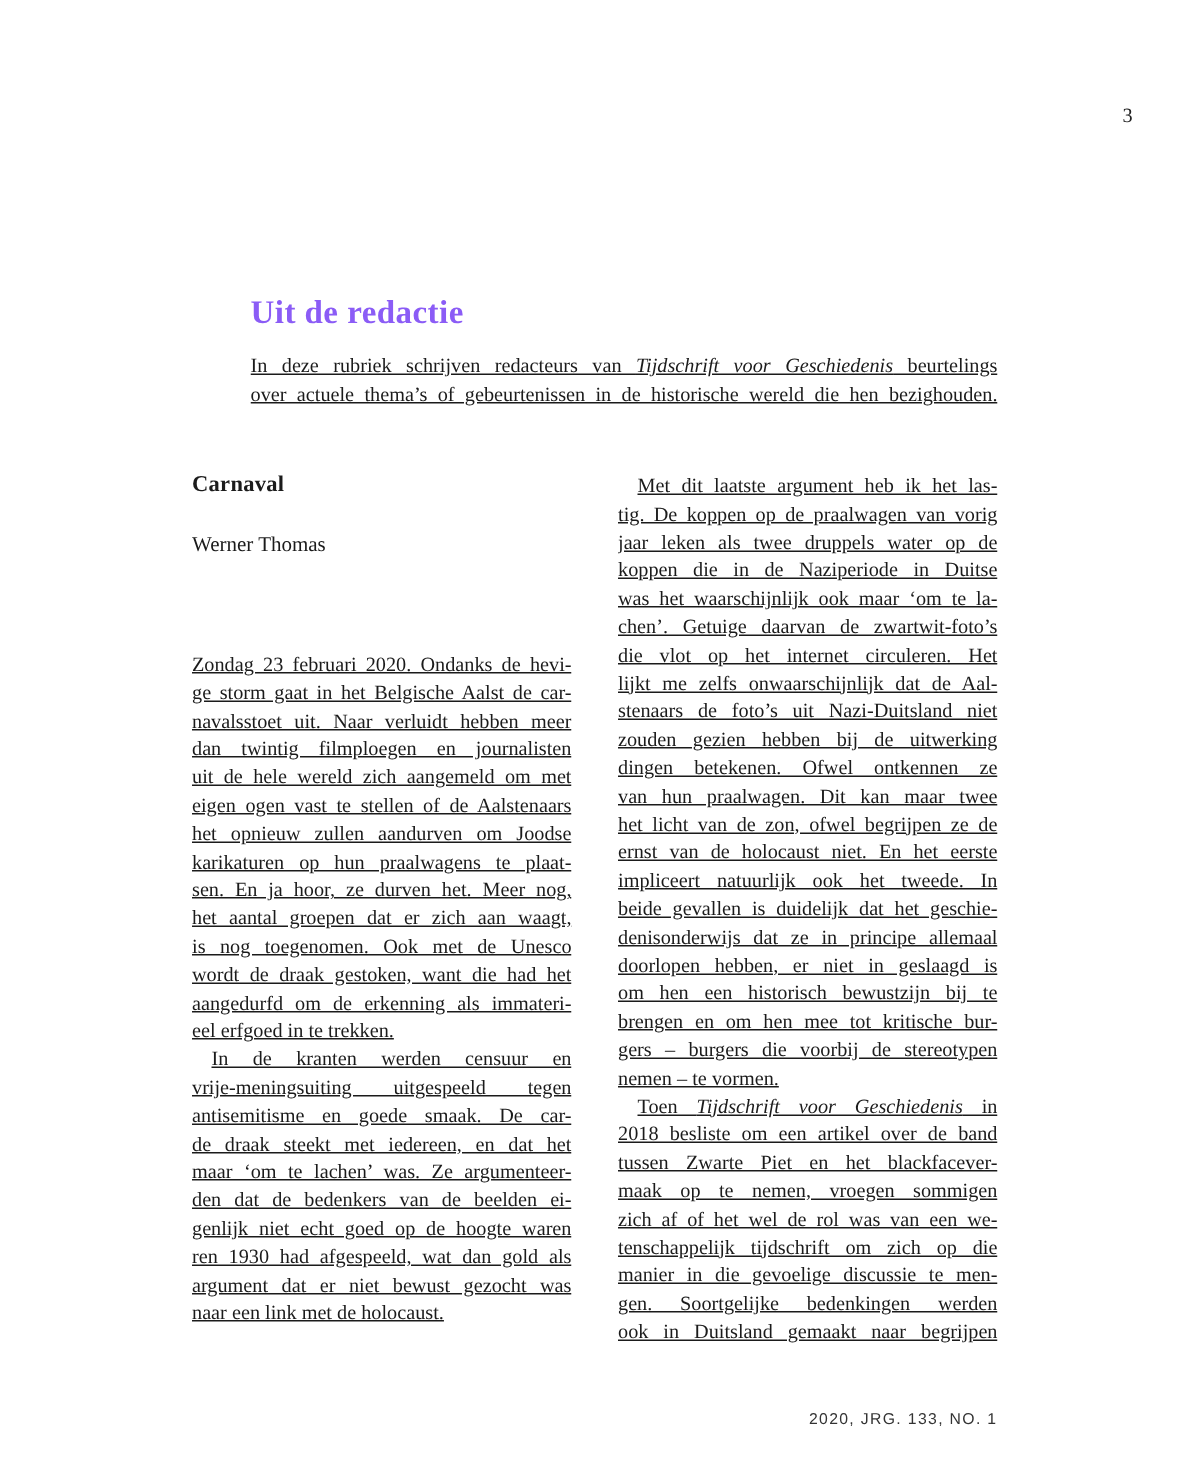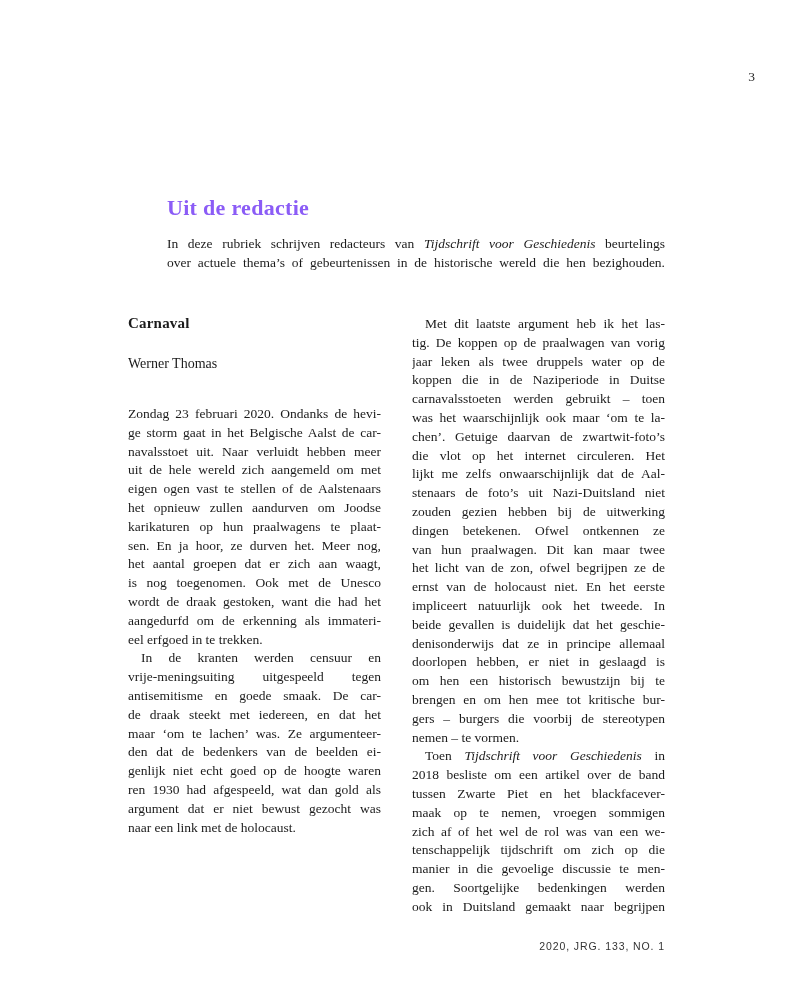--- a/index.html
+++ b/index.html
@@ -26,30 +26,31 @@
   .intro .tline { line-height: 21.5px; }
   .section-head {
     position: absolute; left: 128px; top: 315px;
     font-size: 15px; font-weight: bold; letter-spacing: 0.2px;
   }
   .author {
     position: absolute; left: 128px; top: 356px;
     font-size: 14px;
   }
   .col { position: absolute; width: 253px; }
-  .col-left  { left: 128px; top: 405px; }
+  .col-left  { left: 128px; top: 434px; }
   .col-right { left: 412px; top: 315px; }
   .tline {
     font-size: 13.5px;
     line-height: 18.8px;
     text-align: justify;
     text-align-last: justify;
     text-justify: inter-word;
     overflow: hidden;
     max-height: 18.8px;
+    text-decoration: underline;
   }
   .tline.last { text-align-last: left; }
   .tline.indent { text-indent: 13px; }
   .tline i { font-style: italic; }
   .footer {
     position: absolute; top: 940px; right: 129px;
     font-family: "Liberation Sans", sans-serif;
     font-size: 10.5px; letter-spacing: 0.9px;
     color: #333;
     text-align: right;
@@ -68,20 +69,21 @@
   </div>
 
 <div class="section-head">Carnaval</div>
 
 <div class="author">Werner Thomas</div>
 
 <div class="col col-left">
     <div class="tline"><span>Zondag 23 februari 2020. Ondanks de hevi-</span></div>
     <div class="tline"><span>ge storm gaat in het Belgische Aalst de car-</span></div>
     <div class="tline"><span>navalsstoet uit. Naar verluidt hebben meer</span></div>
+    <div class="tline"><span>dan twintig filmploegen en journalisten</span></div>
     <div class="tline"><span>uit de hele wereld zich aangemeld om met</span></div>
     <div class="tline"><span>eigen ogen vast te stellen of de Aalstenaars</span></div>
     <div class="tline"><span>het opnieuw zullen aandurven om Joodse</span></div>
     <div class="tline"><span>karikaturen op hun praalwagens te plaat-</span></div>
     <div class="tline"><span>sen. En ja hoor, ze durven het. Meer nog,</span></div>
     <div class="tline"><span>het aantal groepen dat er zich aan waagt,</span></div>
     <div class="tline"><span>is nog toegenomen. Ook met de Unesco</span></div>
     <div class="tline"><span>wordt de draak gestoken, want die had het</span></div>
     <div class="tline"><span>aangedurfd om de erkenning als immateri-</span></div>
     <div class="tline last"><span>eel erfgoed in te trekken.</span></div>
@@ -95,21 +97,20 @@
     <div class="tline"><span>ren 1930 had afgespeeld, wat dan gold als</span></div>
     <div class="tline"><span>argument dat er niet bewust gezocht was</span></div>
     <div class="tline last"><span>naar een link met de holocaust.</span></div>
   </div>
 
 <div class="col col-right">
     <div class="tline indent"><span>Met dit laatste argument heb ik het las-</span></div>
     <div class="tline"><span>tig. De koppen op de praalwagen van vorig</span></div>
     <div class="tline"><span>jaar leken als twee druppels water op de</span></div>
     <div class="tline"><span>koppen die in de Naziperiode in Duitse</span></div>
-    <div class="tline"><span>carnavalsstoeten werden gebruikt – toen</span></div>
     <div class="tline"><span>was het waarschijnlijk ook maar ‘om te la-</span></div>
     <div class="tline"><span>chen’. Getuige daarvan de zwartwit-foto’s</span></div>
     <div class="tline"><span>die vlot op het internet circuleren. Het</span></div>
     <div class="tline"><span>lijkt me zelfs onwaarschijnlijk dat de Aal-</span></div>
     <div class="tline"><span>stenaars de foto’s uit Nazi-Duitsland niet</span></div>
     <div class="tline"><span>zouden gezien hebben bij de uitwerking</span></div>
     <div class="tline"><span>dingen betekenen. Ofwel ontkennen ze</span></div>
     <div class="tline"><span>van hun praalwagen. Dit kan maar twee</span></div>
     <div class="tline"><span>het licht van de zon, ofwel begrijpen ze de</span></div>
     <div class="tline"><span>ernst van de holocaust niet. En het eerste</span></div>

